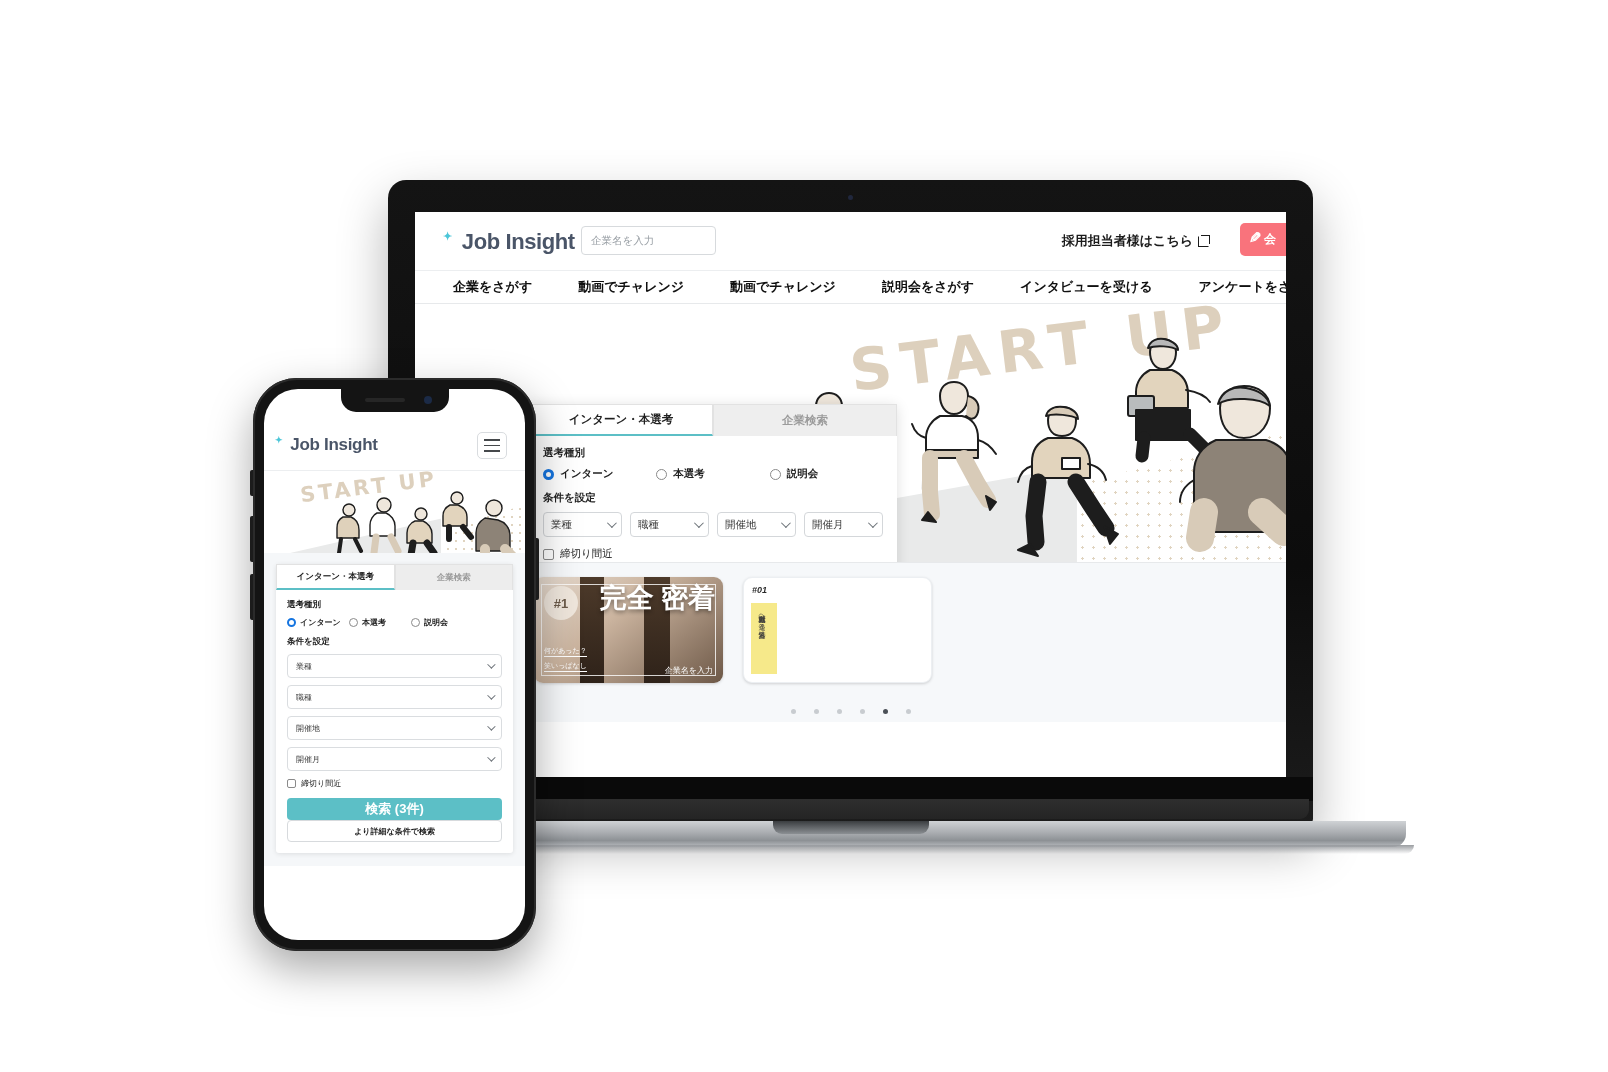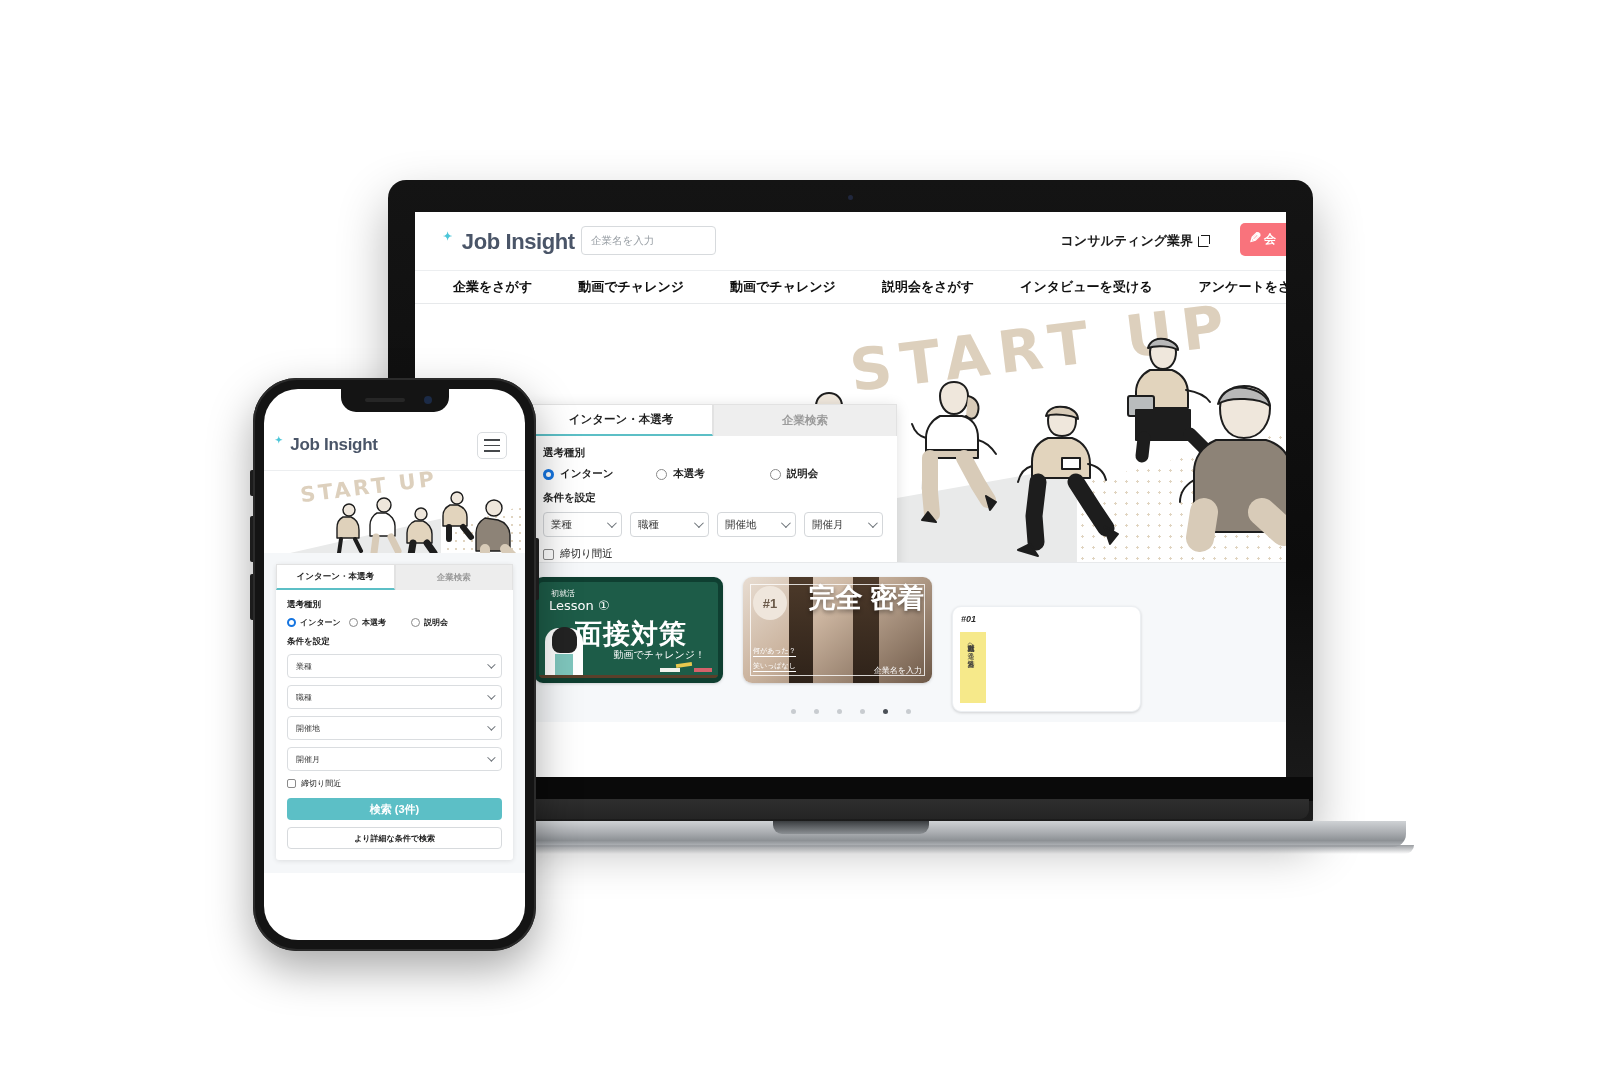--- a/index.html
+++ b/index.html
@@ -153,21 +153,21 @@
   .b4 .inner { position:absolute; inset:7px; border:1.4px solid rgba(255,255,255,.8); }
   .b4 .badge { position:absolute; left:10px; top:9px; width:34px; height:34px; border-radius:50%; background:#efe6dc; color:#6b5a4a; font-size:13px; font-weight:bold; display:flex; align-items:center; justify-content:center; }
   .b4 .face { position:absolute; left:52px; top:0; width:74px; height:106px; background:radial-gradient(circle at 45% 40%,#f0d9c4,#b99madd 70%,#8a6b52); }
   .b4 .hair { position:absolute; left:46px; top:0; width:24px; height:106px; background:linear-gradient(180deg,#4d3a2a,#2e2219); }
   .b4 .hair2 { position:absolute; left:110px; top:0; width:26px; height:106px; background:linear-gradient(180deg,#4d3a2a,#2e2219); }
   .b4 .big2 { position:absolute; right:8px; top:8px; font-size:27px; font-weight:bold; color:#fff; line-height:.97; text-align:right; text-shadow:0 2px 4px rgba(0,0,0,.45); }
   .b4 .cap { position:absolute; right:10px; bottom:7px; font-size:8px; color:#fff; }
   .b4 .hand1 { position:absolute; left:10px; bottom:26px; font-size:7px; color:#fff; border-bottom:1px solid #fff; }
   .b4 .hand2 { position:absolute; left:10px; bottom:11px; font-size:7px; color:#fff; border-bottom:1px solid #fff; }
   
-  .b5 { background:#fff; border:1px solid #eceff2;margin-top:29px; }
+  .b5 { background:#fff; border:1px solid #eceff2; }
   .b5 .hdr { position:absolute; left:8px; top:7px; font-size:9px; font-weight:bold; color:#2a2a2a; font-style:italic; }
   .b5 .ybox { position:absolute; left:7px; top:25px; width:26px; bottom:8px; background:#f6e98a; }
   .b5 .vtxt { position:absolute; left:12px; top:32px; writing-mode:vertical-rl; font-size:7px; color:#3a3a3a; line-height:1.5; }
 
   
   #phone { position:absolute; left:253px; top:378px; width:283px; height:573px; z-index:20; }
   #phone-frame {
     position:absolute; inset:0; background:#141414; border-radius:44px;
     box-shadow:0 18px 44px rgba(0,0,0,.34), inset 0 0 0 2px #2b2b2b;
   }
@@ -206,39 +206,39 @@
   .ph-body { padding:9px 11px 11px 11px; }
   .ph-label { font-size:8.5px; font-weight:bold; color:#222; margin-bottom:6px; }
   .ph-radio-row { display:flex; margin-bottom:8px; }
   .ph-radio { display:flex; align-items:center; gap:4px; font-size:8px; font-weight:bold; color:#1d1d1d; width:62px; }
   .ph-dot { width:9px; height:9px; border-radius:50%; border:1.3px solid #8a8a8a; background:#fff; flex:none; }
   .ph-dot.on { border:2.6px solid #1675e0; }
   .ph-select { height:24px; border:1px solid #dadde0; border-radius:4px; background:#fff; font-size:8px; color:#3a3a3a; padding:0 8px; display:flex; align-items:center; justify-content:space-between; margin-bottom:7px; }
   .ph-chev { width:6px; height:6px; border-right:1.2px solid #6c7278; border-bottom:1.2px solid #6c7278; transform:rotate(45deg) translateY(-2px); }
   .ph-check { display:flex; align-items:center; gap:5px; font-size:8px; color:#1d1d1d; margin:4px 0 9px 0; }
   .ph-cbox { width:9px; height:9px; border:1.3px solid #8a8a8a; border-radius:2px; background:#fff; }
-  .ph-btn-search { height:22px; background:#5cbfc6; border-radius:4px; color:#fff; font-size:11px; font-weight:bold; display:flex; align-items:center; justify-content:center; margin-bottom:7px; }
+  .ph-btn-search { height:22px; background:#5cbfc6; border-radius:4px; color:#fff; font-size:13px; font-weight:bold; display:flex; align-items:center; justify-content:center; }
   .ph-btn-detail { height:22px; background:#fff; border:1px solid #d7dadd; border-radius:4px; color:#1a1a1a; font-size:8px; font-weight:bold; display:flex; align-items:center; justify-content:center; }
 </style>
 </head>
 <body>
 
 <div id="laptop">
   <div id="laptop-lid">
     <div id="laptop-webcam"></div>
 
     <div id="laptop-screen">
 
       <div class="site-header">
         <div class="logo">
           <span class="spark">✦</span><span>Job Insight</span>
         </div>
         <div class="company-search">企業名を入力</div>
         <div class="recruiter-link">
-          <span>コンサルティング業界</span>
+          <span>採用担当者様はこちら</span>
           <span class="ext-icon"></span>
         </div>
         <div class="register-btn">
           <span class="pencil-icon"></span>
           <span>会</span>
         </div>
       </div>
 
       <div class="site-nav">
         <div class="nav-item">企業をさがす</div>
@@ -372,31 +372,20 @@
         <div class="banner-track">
 
           <div class="banner-card b1" style="margin-left:-96px;">
             <div class="circ"></div>
             <div class="person"></div>
 
             <div class="big">攻略</div>
           </div>
 
 
-          <div class="banner-card b3">
-            <div class="sub">初就活</div>
-            <div class="lesson">Lesson ①</div>
-            <div class="main">面接対策</div>
-            <div class="cta">動画でチャレンジ！</div>
-            <div class="teacher"></div>
-            <div class="ledge"></div>
-            <div class="chalk1"></div>
-            <div class="chalk2"></div>
-            <div class="chalk3"></div>
-          </div>
 
           <div class="banner-card b4">
             <div class="hair"></div>
             <div class="face"></div>
             <div class="hair2"></div>
             <div class="inner"></div>
             <div class="badge">#1</div>
             <div class="big2">完全
 密着</div>
             <div class="hand1">何があった？</div>

